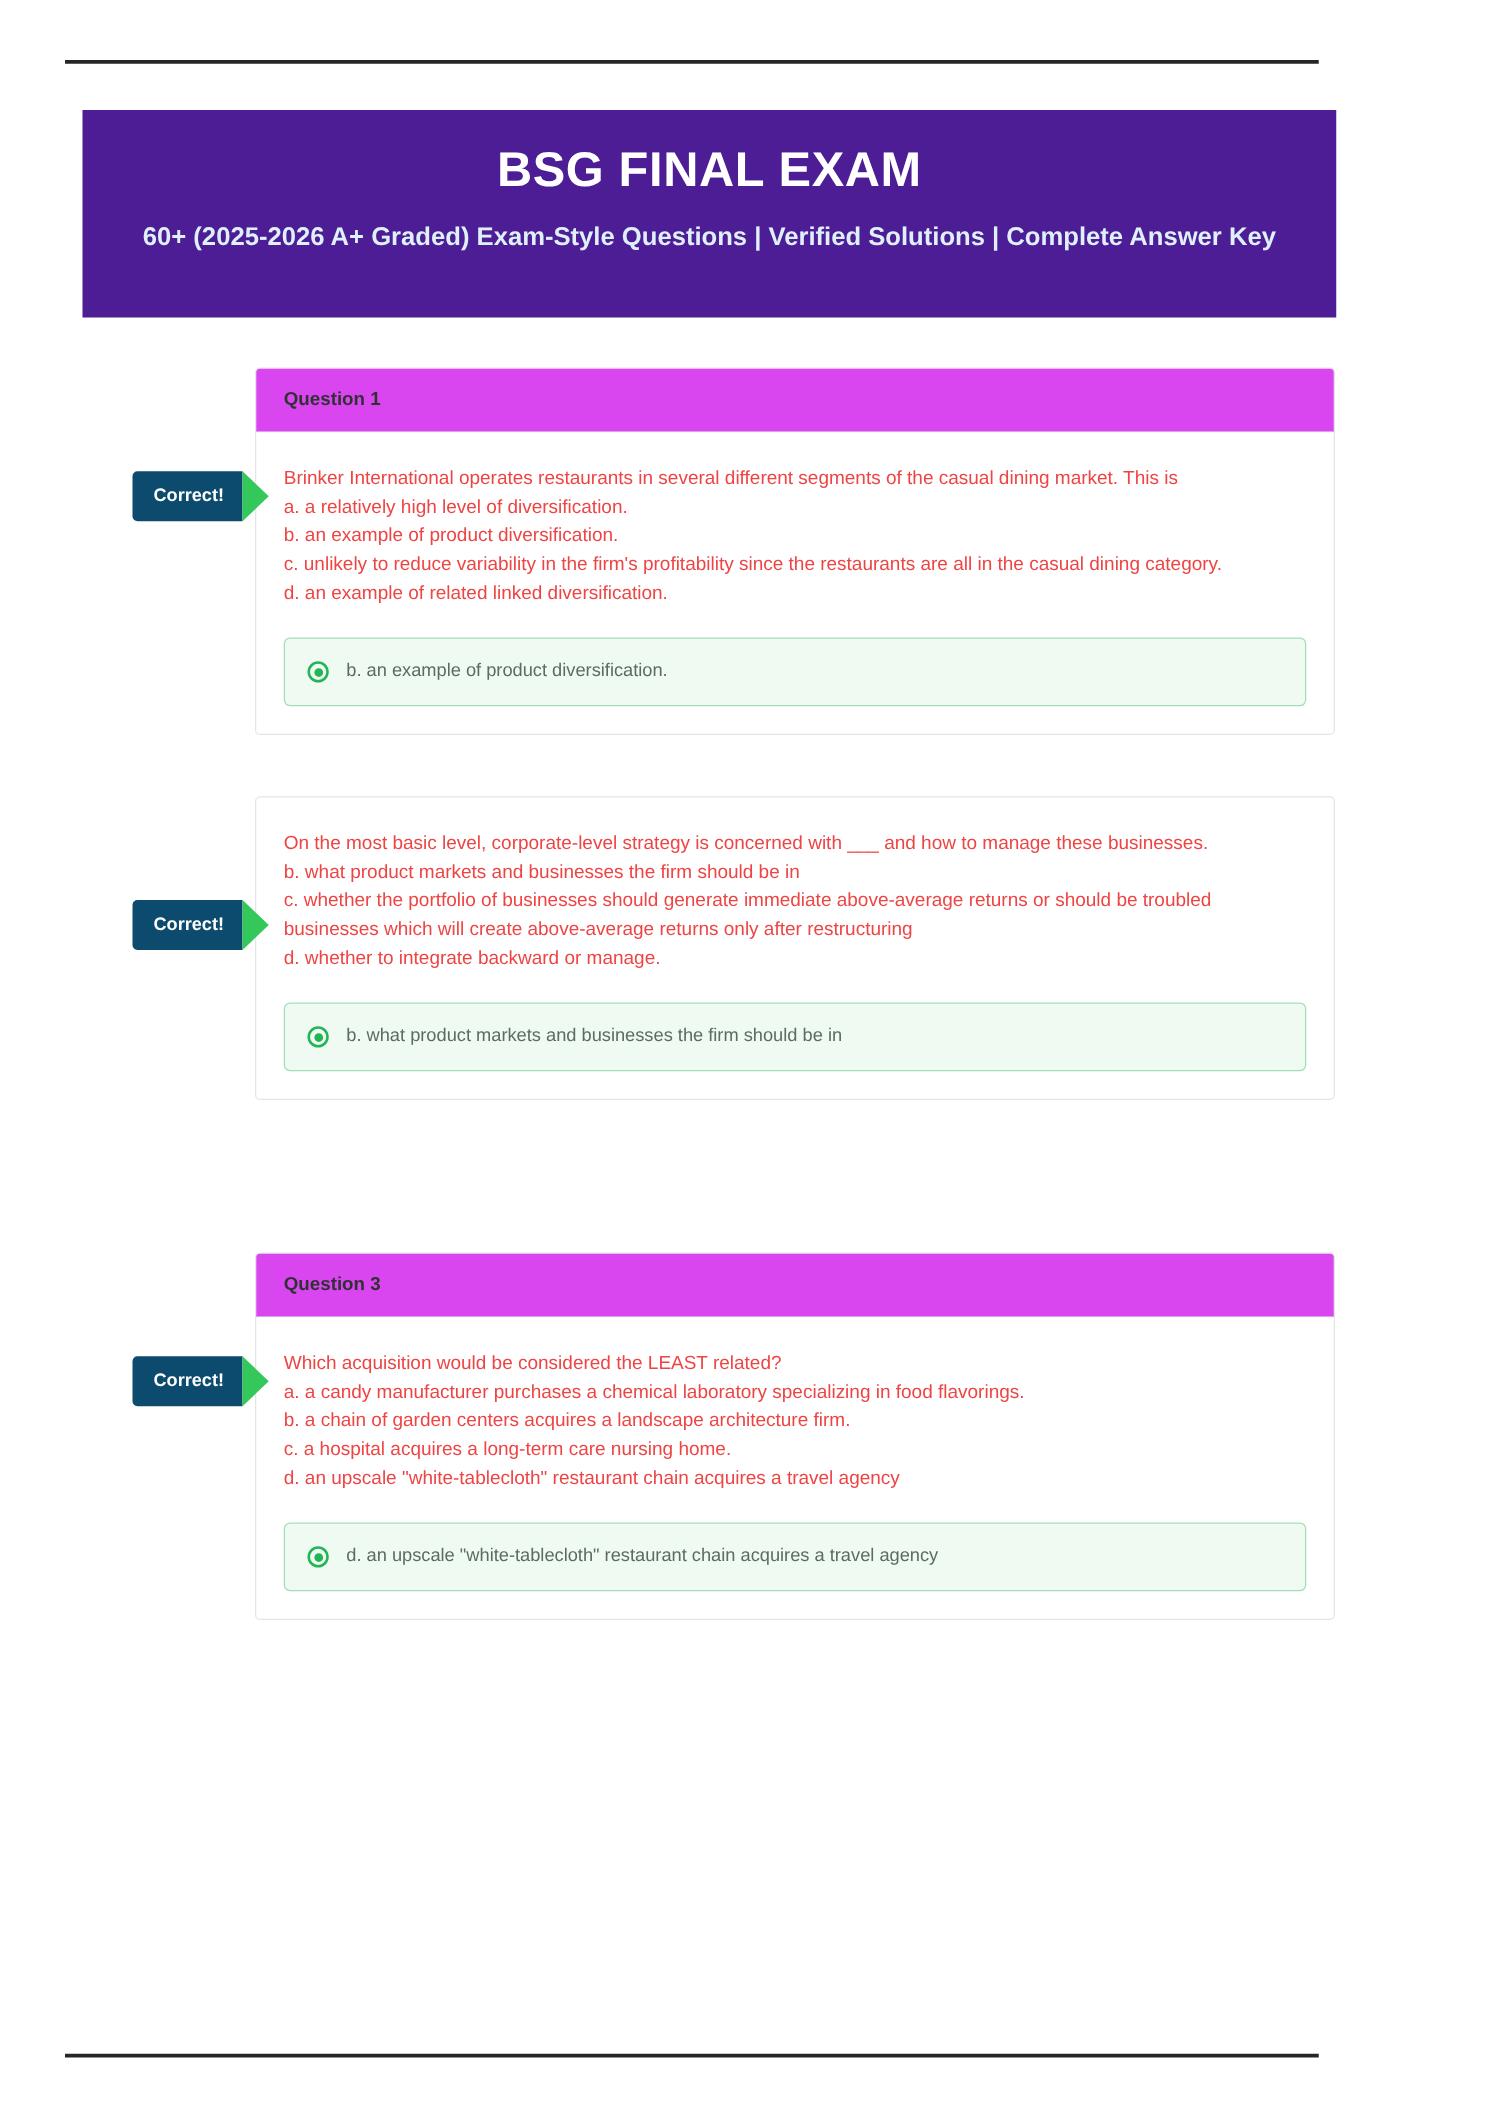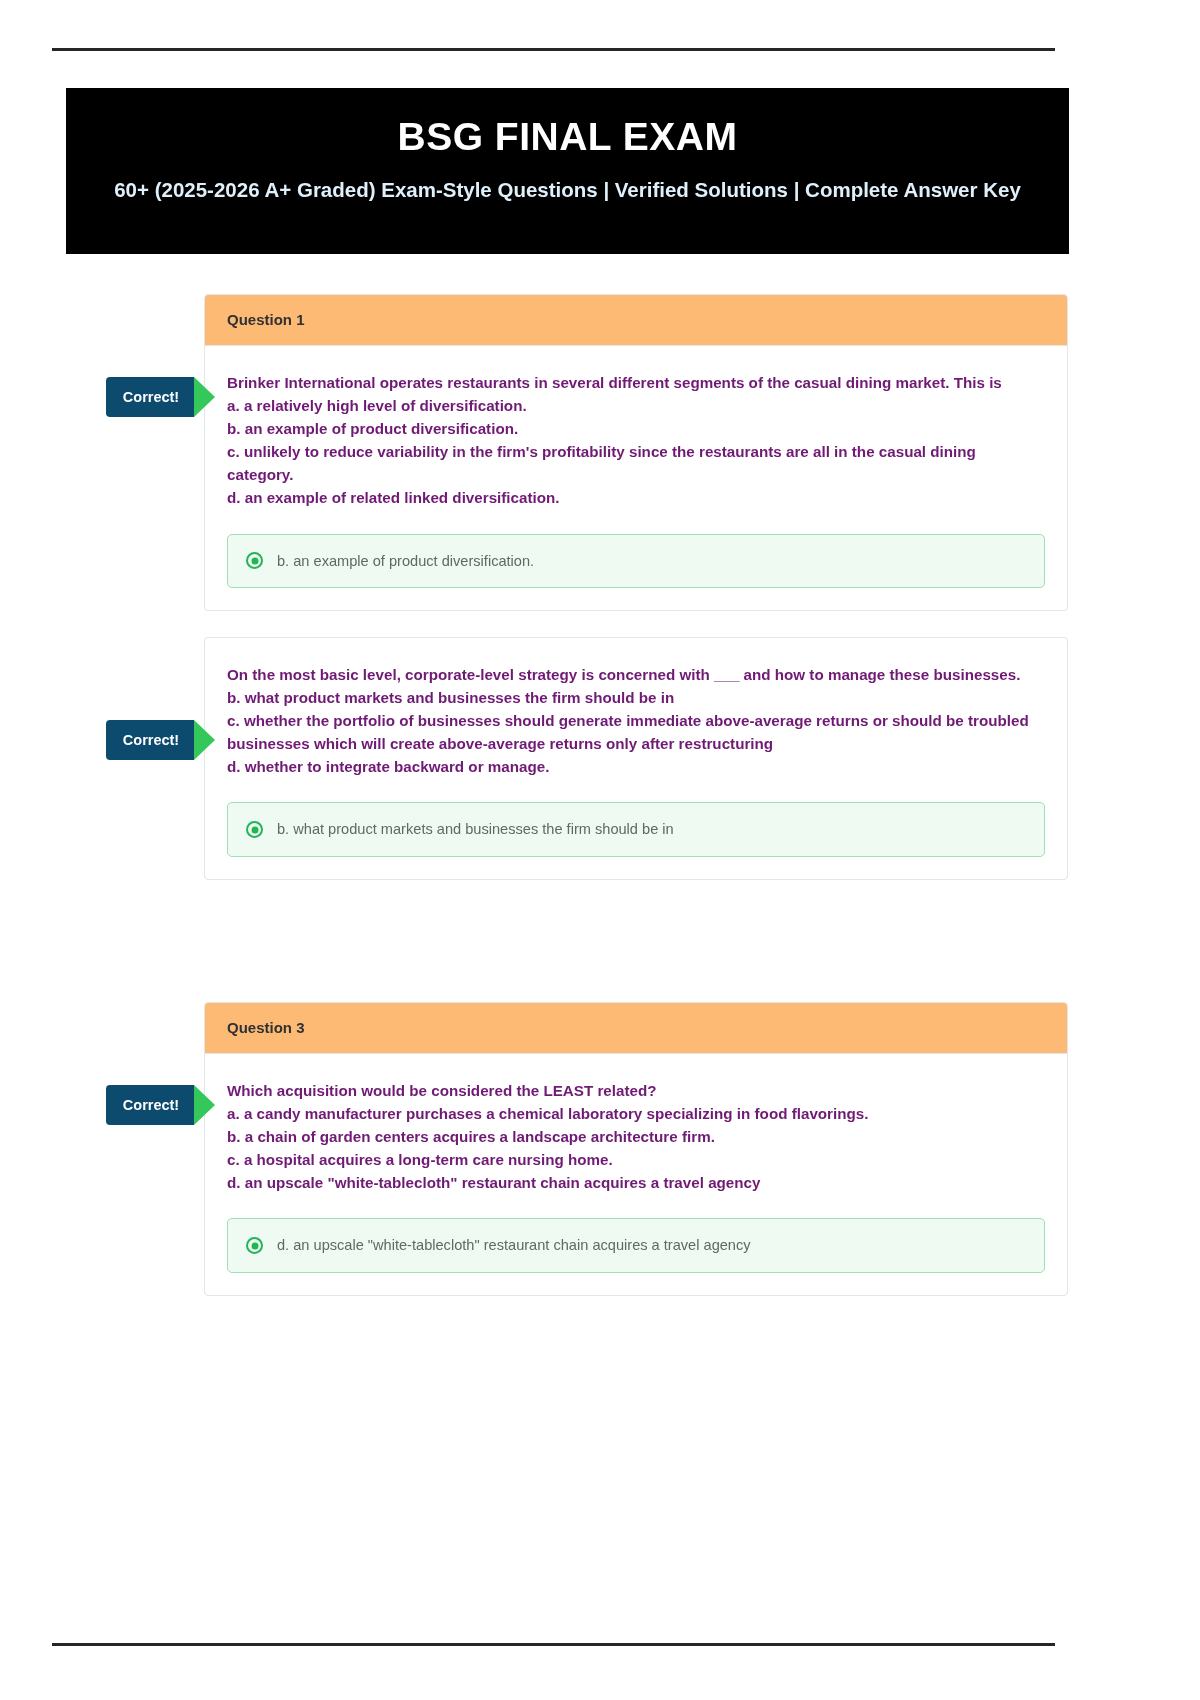--- a/index.html
+++ b/index.html
@@ -33,21 +33,21 @@
   .rule-top    { top: 48px; }
   .rule-bottom { top: 1643px; }
 
   
   .banner {
     position: absolute;
     left: 66px;
     top: 88px;
     width: 1003px;
     height: 166px;
-    background: #000000;
+    background: #4c1d95;
     box-sizing: border-box;
     padding: 26px 30px 0 30px;
     text-align: center;
   }
   .banner-title {
     color: #ffffff;
     font-size: 39px;
     font-weight: bold;
     letter-spacing: 0.5px;
     line-height: 1.2;
@@ -66,38 +66,38 @@
   .qcard {
     position: absolute;
     left: 204px;
     width: 864px;
     background: #ffffff;
     border: 1px solid #e3e5e8;
     border-radius: 4px;
     box-sizing: border-box;
   }
   .qcard-header {
-    background: #fdba74;
+    background: #d946ef;
     border-bottom: 1px solid #e3e5e8;
     padding: 16px 0 16px 22px;
     border-radius: 3px 3px 0 0;
   }
   .qcard-header-label {
     font-size: 15px;
     font-weight: bold;
     color: #2f3134;
   }
   .qcard-body {
     padding: 25px 22px 22px 22px;
   }
 
   .qtext {
     font-size: 15.2px;
-    font-weight: bold;
-    color: #701a75;
+    font-weight: normal;
+    color: #ef4444;
     line-height: 1.52;
     margin: 0;
   }
   .qtext .opt { display: block; }
 
   
   .answer-box {
     margin-top: 24px;
     background: #eefaf2;
     border: 1px solid #9fdfb6;

